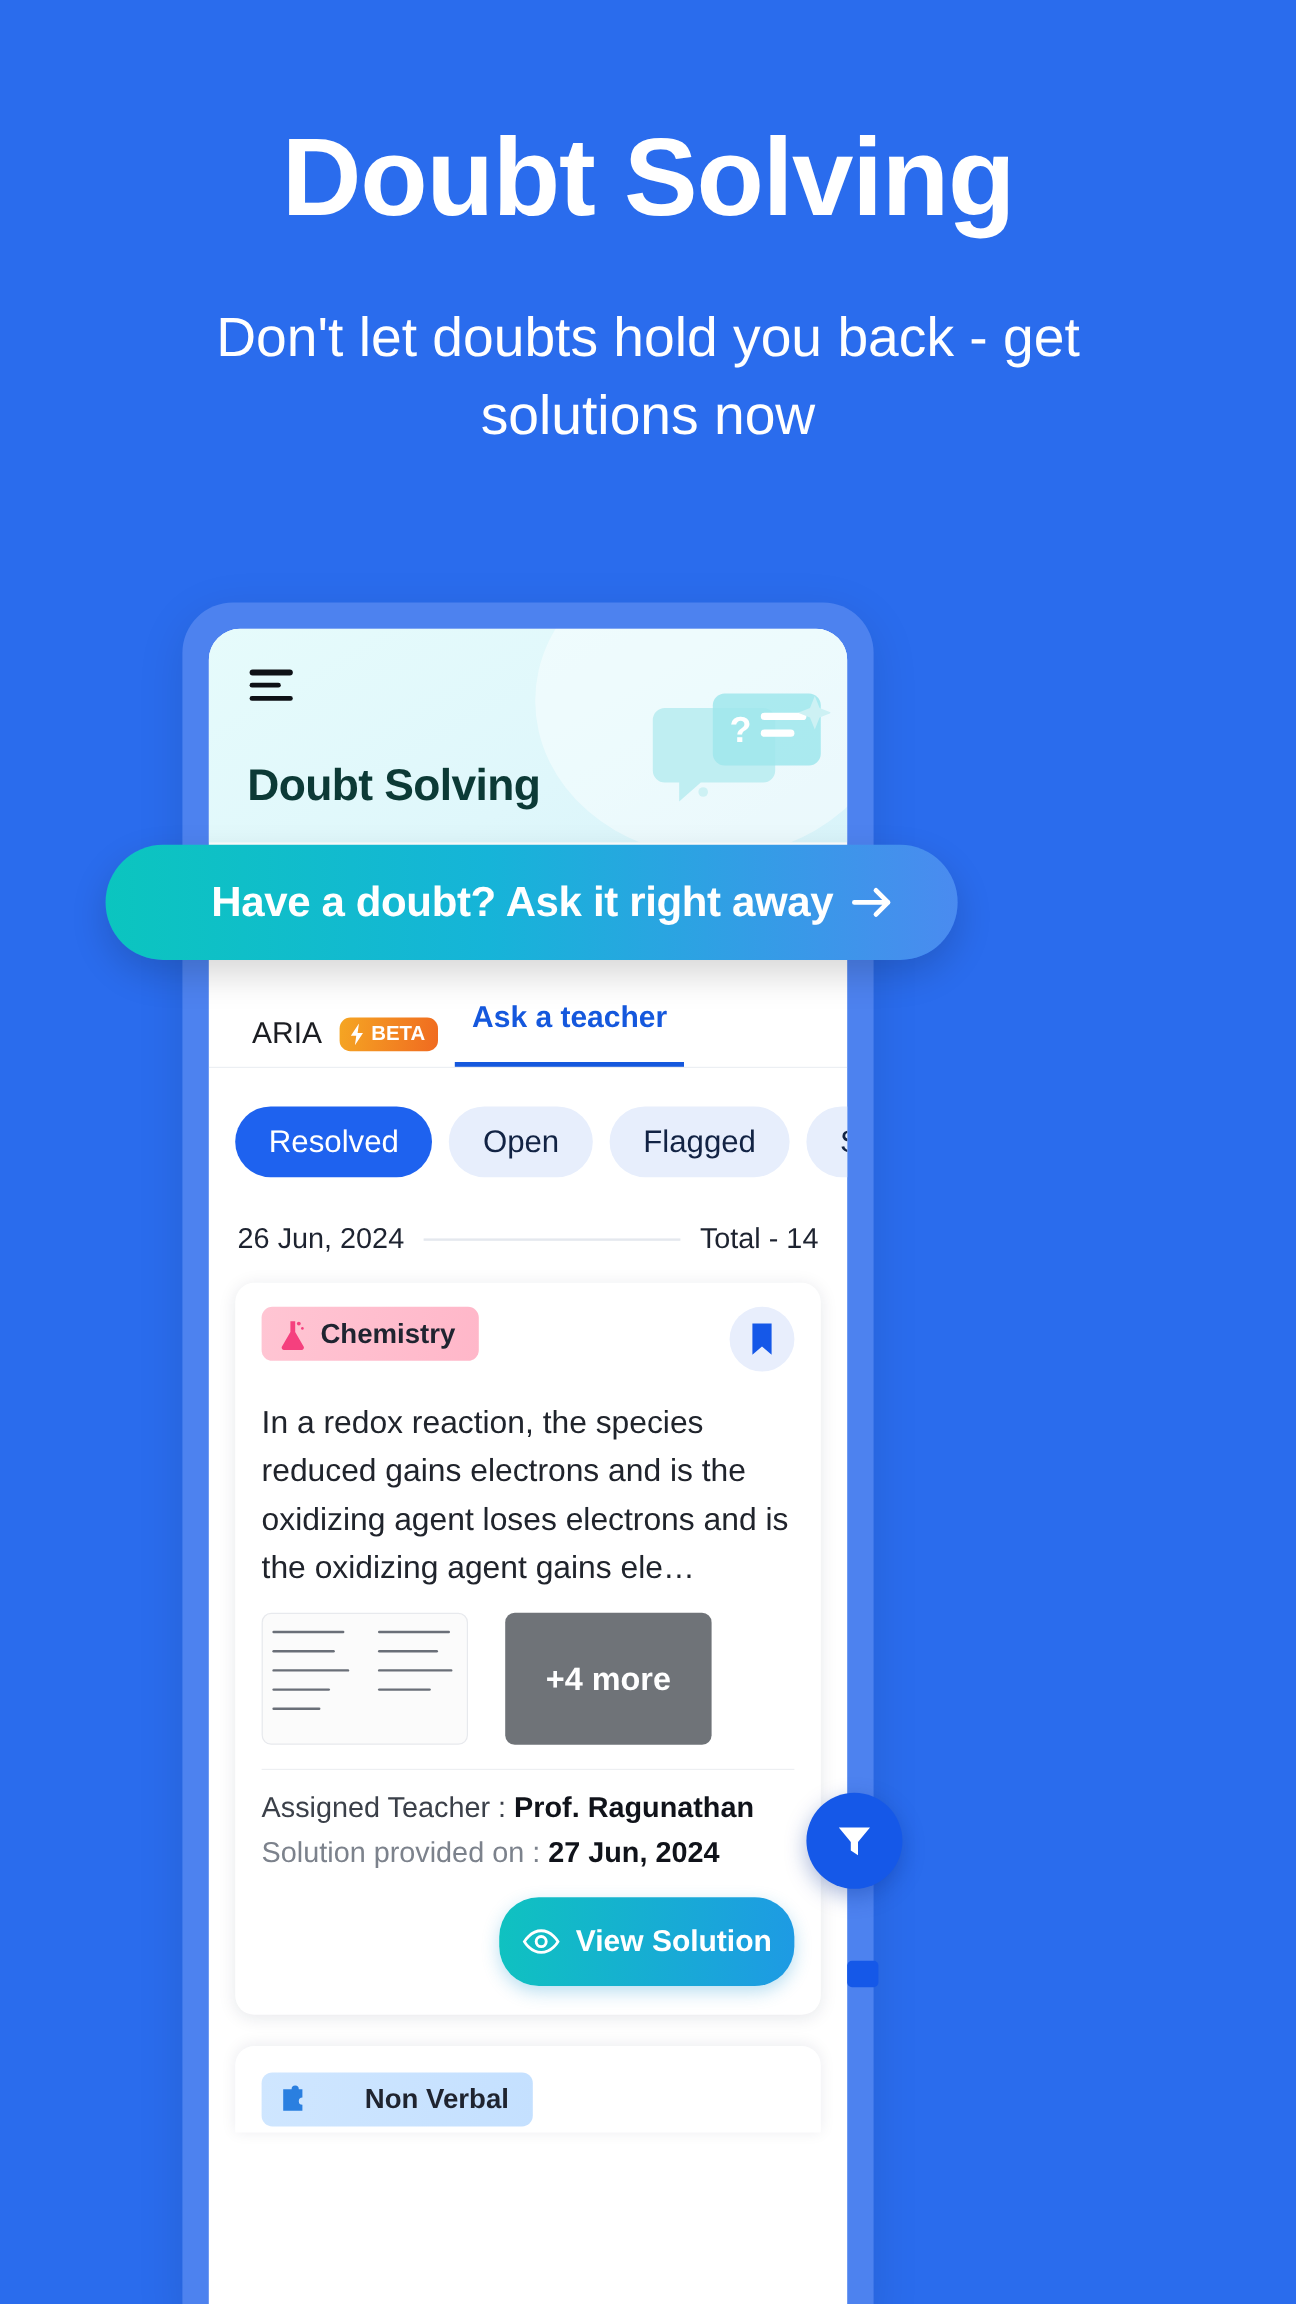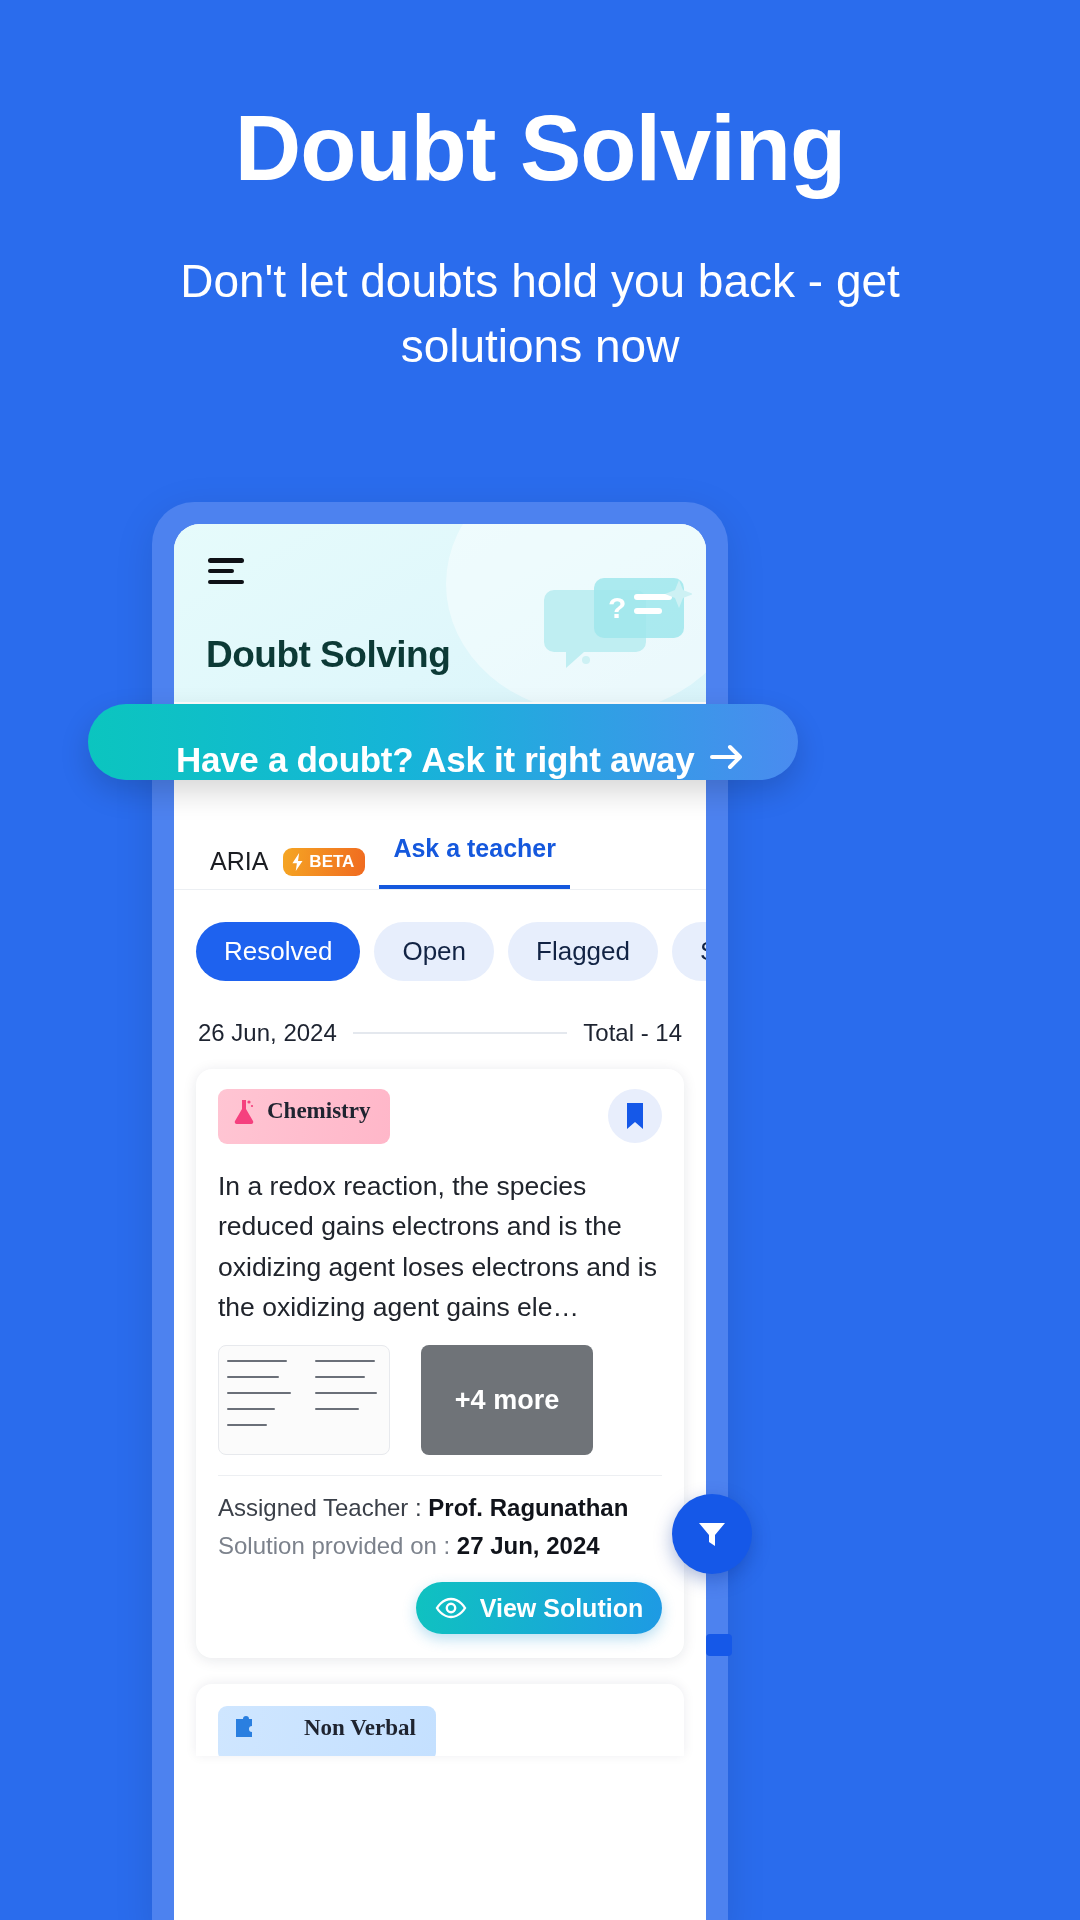--- a/index.html
+++ b/index.html
@@ -84,24 +84,24 @@
     color:#0c3a36;
     letter-spacing:-0.5px;
   }
 
   .bubble-art { position:absolute; right:14px; top:48px; width:150px; height:110px; }
 
   
   .cta {
     position:absolute;
     left:88px; top:704px;
-    width:710px; height:76px;
+    width:710px; height:96px;
     border-radius:48px;
     background:linear-gradient(90deg,#0bc5bf 0%,#16b4d8 45%,#4a8bf0 100%);
-    display:flex; align-items:flex-end; justify-content:space-between;
+    display:flex; align-items:center; justify-content:space-between;
     padding:0 48px 0 88px;
     box-shadow:0 12px 30px rgba(0,0,0,0.16);
     z-index:30;
   }
   .cta-label { color:#ffffff; font-size:35px; font-weight:bold; letter-spacing:-0.3px; }
   .cta-arrow { width:46px; height:46px; }
 
   
   .tabs {
     display:flex; align-items:flex-end;
@@ -145,21 +145,21 @@
     margin:22px 22px 0 22px;
     background:#ffffff;
     border-radius:16px;
     box-shadow:0 2px 14px rgba(16,30,60,0.10);
     padding:20px 22px 24px 22px;
   }
   .card-top { display:flex; justify-content:space-between; align-items:flex-start; }
   .subject {
     display:inline-flex; align-items:center; gap:11px;
     background:linear-gradient(100deg,#ffc5d3,#ffb7c9);
-    border-radius:9px; padding:9px 20px 20px 14px;font-family:Liberation Serif, serif;
+    border-radius:9px; padding:9px 20px 9px 14px;
   }
   .subject span { font-size:23px; font-weight:bold; color:#1f2430; }
   .subject svg { width:24px; height:26px; }
   .bookmark {
     width:54px; height:54px; border-radius:50%;
     background:#e8eefc; display:flex; align-items:center; justify-content:center;
   }
   .bookmark svg { width:22px; height:28px; }
 
   .qtext {
@@ -182,21 +182,21 @@
   .scrib { position:absolute; background:#6a6f78; height:2px; border-radius:2px; }
 
   .divider { height:1px; background:#edeff2; margin:20px 0 0 0; }
   .meta { font-size:24px; color:#3b4049; margin-top:18px; }
   .meta b { color:#10131a; font-weight:bold; }
   .meta.light { color:#7c828c; margin-top:10px; }
   .meta.light b { color:#10131a; }
 
   .view-btn {
     margin-top:22px; margin-left:auto;
-    width:246px; height:52px; border-radius:33px;
+    width:246px; height:74px; border-radius:33px;
     background:linear-gradient(95deg,#0fc2c0,#1e9ae4);
     display:flex; align-items:center; justify-content:center; gap:13px;
     color:#ffffff; font-size:25px; font-weight:bold;
     box-shadow:0 5px 14px rgba(25,150,210,0.30);
   }
   .view-btn svg { width:32px; height:22px; }
 
   
   .card2 {
     margin:26px 22px 0 22px;

